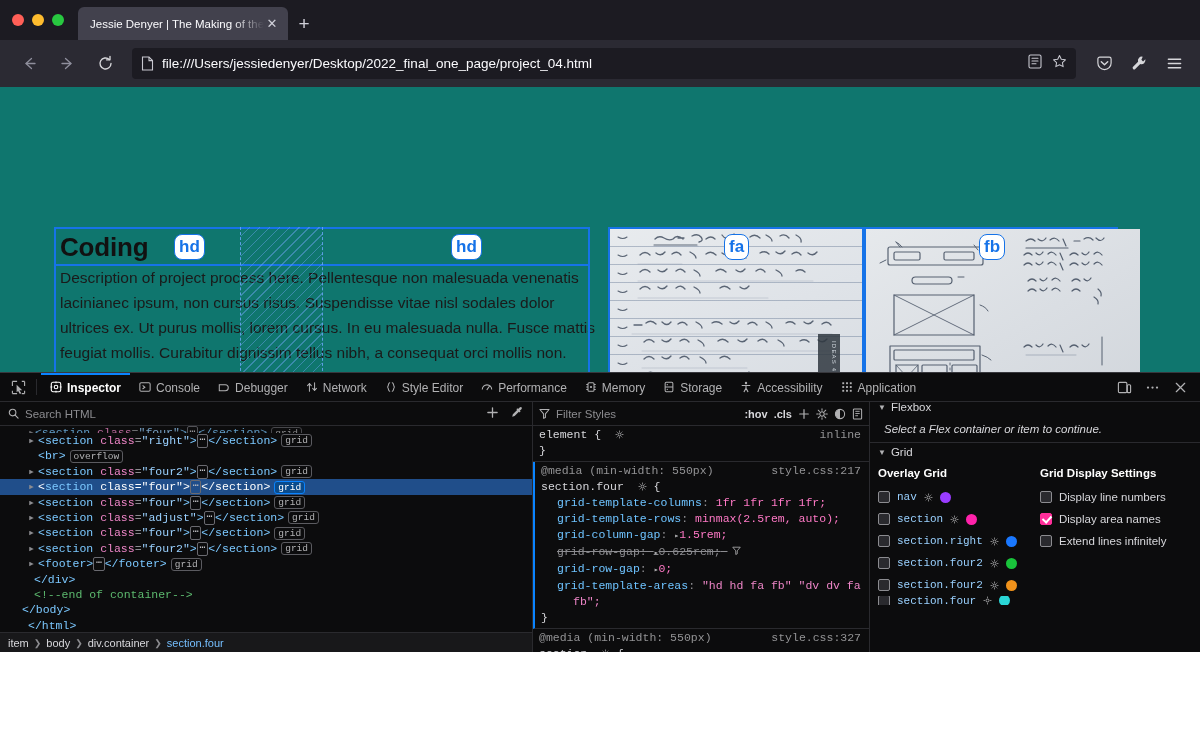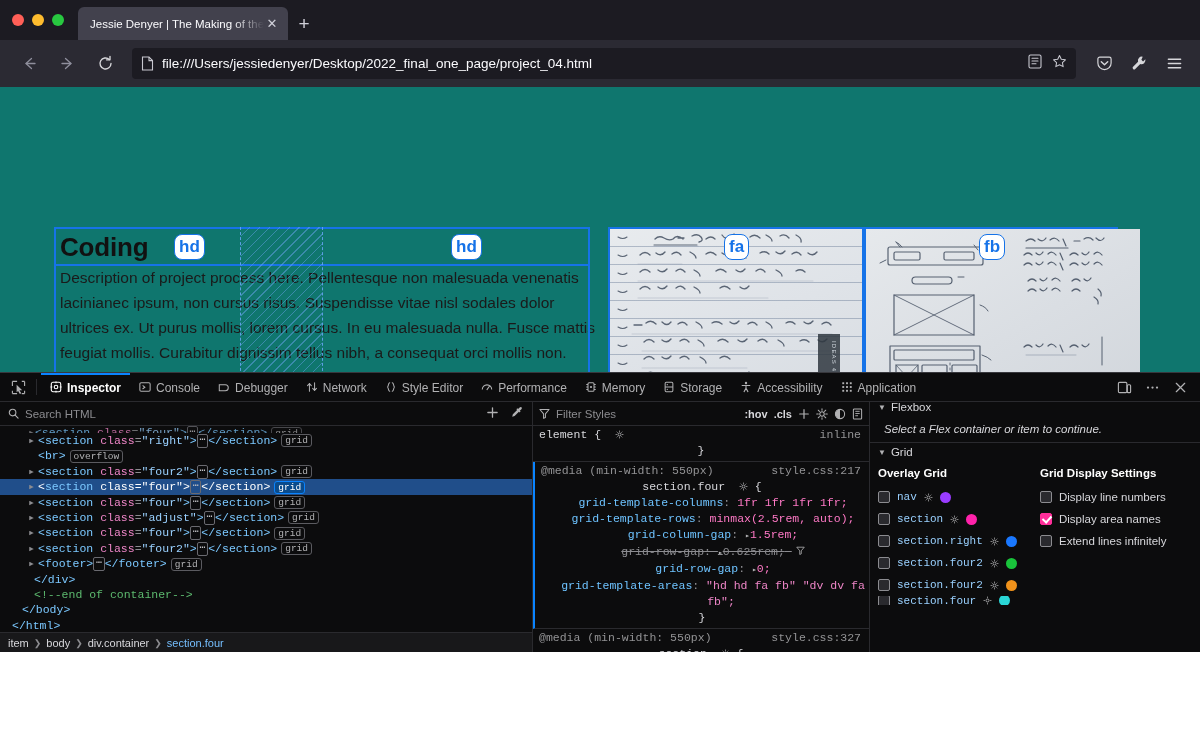--- a/index.html
+++ b/index.html
@@ -300,21 +300,20 @@
   }
   .rules-toolbar .ph { color: #8c8c90; font-size: 11.5px; flex: 1; }
   .rt-item { color: #d7d7db; font-size: 11px; font-weight: 600; }
   .rt-icon { color: #b1b1b3; display: flex; align-items: center; }
   .rules-body {
     flex: 1; overflow: hidden;
     font-family: "Liberation Mono", monospace;
     font-size: 11.5px;
     line-height: 16px;
     min-height: 0;
-    text-align: center;
   }
   .rule { border-bottom: 1px solid #2a2a2e; padding: 1px 0 2px; position: relative; }
   .rule.hl { border-left: 2px solid #0a84ff; }
   .rule-head {
     display: flex; justify-content: space-between;
     padding: 0 8px 0 6px;
     color: #939395;
   }
   .rule-src { color: #939395; }
   .sel-line { padding: 0 6px; color: #d7d7db; }
@@ -789,21 +788,21 @@
         </div>
 
         <div class="trow" style="padding-left:34px;">
           <span class="comment">&lt;!--end of container--&gt;</span>
         </div>
 
         <div class="trow" style="padding-left:22px;">
           <span class="tag">&lt;/body&gt;</span>
         </div>
 
-        <div class="trow" style="padding-left:12px;">
+        <div class="trow" style="padding-left:28px;">
           <span class="tag">&lt;/html&gt;</span>
         </div>
       </div>
 
       <div class="breadcrumbs">
         <span class="bc">item</span>
         <span class="bc-sep">❯</span>
         <span class="bc">body</span>
         <span class="bc-sep">❯</span>
         <span class="bc">div.container</span>

